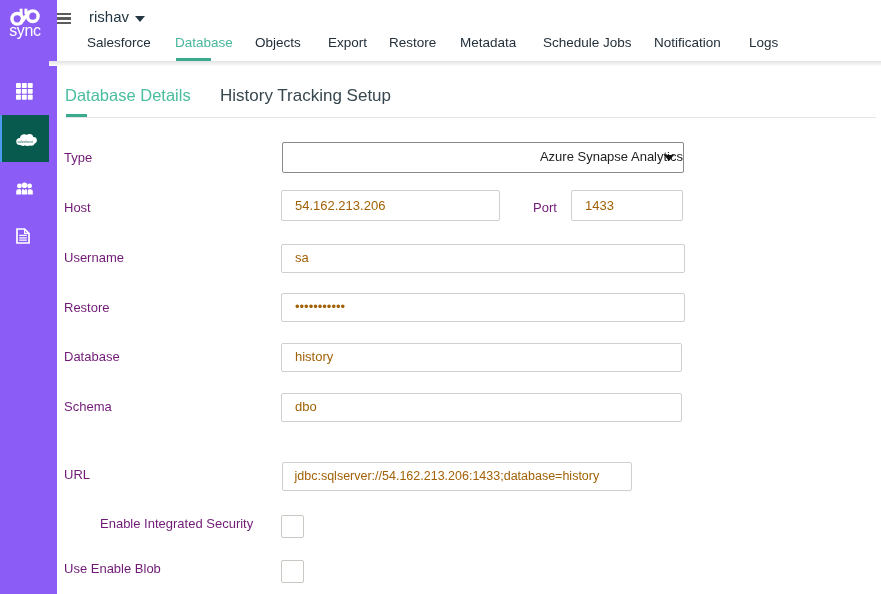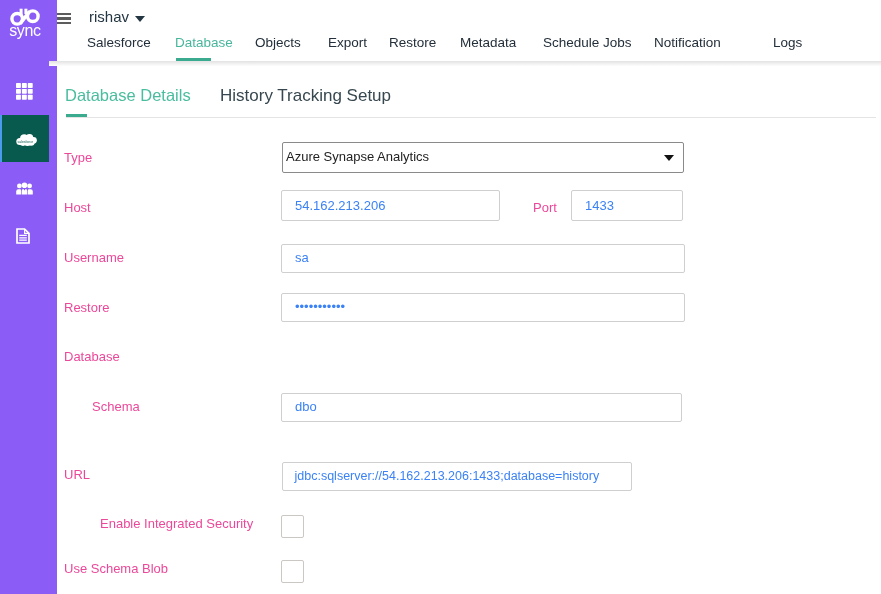--- a/index.html
+++ b/index.html
@@ -24,24 +24,24 @@
 #nav-underline { position:absolute; left:127px; top:58px; width:35px; height:3px; background:#3aab8f; }
 
 
 #content { position:absolute; left:49px; top:61px; width:832px; height:533px; background:#fff; }
 .tab { position:absolute; top:25px; }
 #tab1 { left:16px; color:#49bd9e; font-size:16.5px; }
 #tab2 { left:171px; color:#37474f; font-size:17px; }
 #tab-underline { position:absolute; left:17px; top:53px; width:21px; height:3px; background:#3aab8f; }
 #tab-hr { position:absolute; left:17px; top:56px; width:810px; height:1px; background:#e4e4e4; }
 
-.lbl { position:absolute; left:15px; font-size:13px; color:#ec4899; white-space:nowrap; }
+.lbl { position:absolute; left:15px; font-size:13px; color:#701a75; white-space:nowrap; }
 .inp { position:absolute; left:232px; border:1px solid #cfcfcf; border-radius:2px; background:#fff;
-  font-size:13px; color:#3b82f6; line-height:26px; padding-left:13px; white-space:nowrap; overflow:hidden; }
-#sel { position:absolute; left:233px; top:81px; width:402px; height:31px; border:1px solid #8a8a8a; border-radius:2px; font-size:13px; color:#222; line-height:28px; padding-left:3px; }
+  font-size:13px; color:#a16207; line-height:26px; padding-left:13px; white-space:nowrap; overflow:hidden; }
+#sel { position:absolute; left:233px; top:81px; width:402px; height:31px; border:1px solid #8a8a8a; border-radius:2px; font-size:13px; color:#222; line-height:28px; padding-left:3px;text-align:right; }
 #sel-arrow { position:absolute; left:615px; top:94px; width:0; height:0; border-left:5px solid transparent; border-right:5px solid transparent; border-top:6px solid #111; }
 
 .cb { position:absolute; left:232px; width:23px; height:23px; border:1px solid #cbc7c3; border-radius:2px; background:#fff; }
 </style>
 </head>
 <body>
 <div id="app">
 
   <div id="topbar">
     <div id="hamburger" style="position:absolute; left:8px; top:13px; width:15px; height:11px;">
@@ -51,21 +51,21 @@
     </div>
     <div id="rishav">rishav<span class="caret"></span></div>
     <div class="navitem" style="left:38px;">Salesforce</div>
     <div class="navitem active" style="left:126px;">Database</div>
     <div class="navitem" style="left:206px;">Objects</div>
     <div class="navitem" style="left:279px;">Export</div>
     <div class="navitem" style="left:340px;">Restore</div>
     <div class="navitem" style="left:411px;">Metadata</div>
     <div class="navitem" style="left:494px;">Schedule Jobs</div>
     <div class="navitem" style="left:605px;">Notification</div>
-    <div class="navitem" style="left:700px;margin-left:24px;">Logs</div>
+    <div class="navitem" style="left:700px;">Logs</div>
     <div id="nav-underline"></div>
   </div>
   <div id="topshadow"></div>
 
   <div id="content">
     <div class="tab" id="tab1">Database Details</div>
     <div class="tab" id="tab2">History Tracking Setup</div>
     <div id="tab-underline"></div>
     <div id="tab-hr"></div>
 
@@ -78,31 +78,32 @@
     <div class="lbl" style="left:484px; top:139px;">Port</div>
     <div class="inp" style="left:522px; top:129px; width:112px; height:31px; line-height:29px;">1433</div>
 
     <div class="lbl" style="top:189px;">Username</div>
     <div class="inp" style="top:183px; width:404px; height:29px;">sa</div>
 
     <div class="lbl" style="top:239px;">Restore</div>
     <div class="inp" style="top:232px; width:404px; height:29px; letter-spacing:0;">•••••••••••</div>
 
     <div class="lbl" style="top:288px;">Database</div>
+    <div class="inp" style="top:282px; width:401px; height:29px;">history</div>
 
-    <div class="lbl" style="top:338px;margin-left:28px;">Schema</div>
+    <div class="lbl" style="top:338px;">Schema</div>
     <div class="inp" style="top:332px; width:401px; height:29px;">dbo</div>
 
     <div class="lbl" style="top:406px;">URL</div>
     <div class="inp" style="left:233px; top:401px; width:350px; height:29px; font-size:12.5px; padding-left:11.5px;">jdbc:sqlserver://54.162.213.206:1433;database=history</div>
 
     <div class="lbl" style="top:455px;margin-left:36px;">Enable Integrated Security</div>
     <div class="cb" style="top:454px;"></div>
 
-    <div class="lbl" style="top:500px;">Use Schema Blob</div>
+    <div class="lbl" style="top:500px;">Use Enable Blob</div>
     <div class="cb" style="top:499px;"></div>
   </div>
 
   <div id="sidebar">
     <svg class="abs" style="left:9px; top:7px;" width="32" height="36" viewBox="0 0 32 36">
       <g fill="none" stroke="#fff" stroke-width="3.4">
         <circle cx="8.2" cy="11.8" r="5.3"></circle>
         <circle cx="23.8" cy="9.2" r="5.3"></circle>
         <path d="M11.2 16.6 L20.6 4.4"></path>
         <path d="M12.1 1.7 L12.1 8.5" stroke-width="3"></path>

